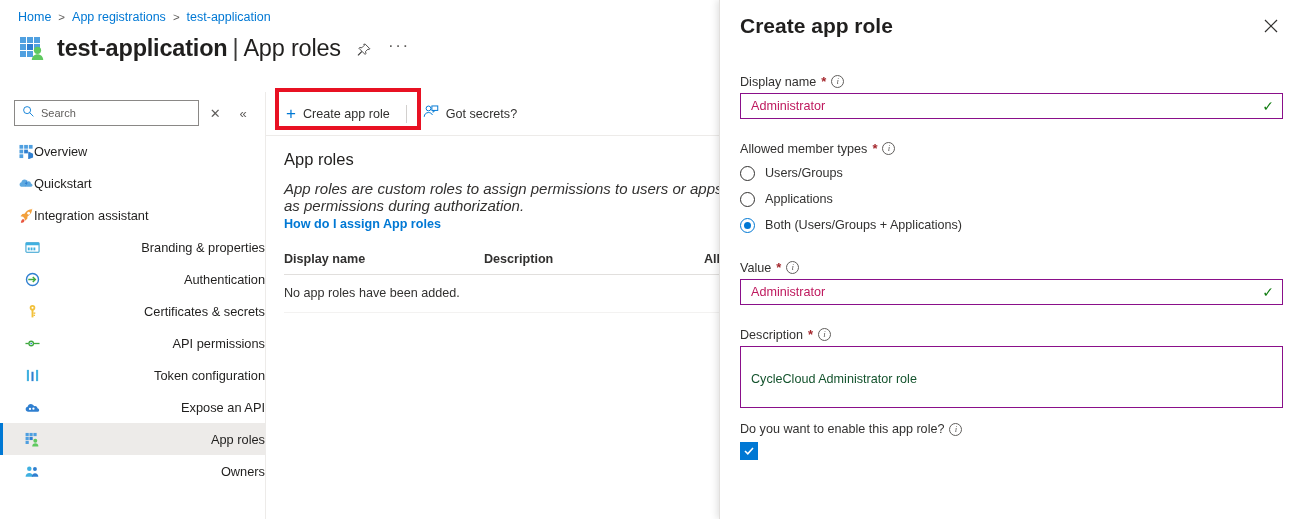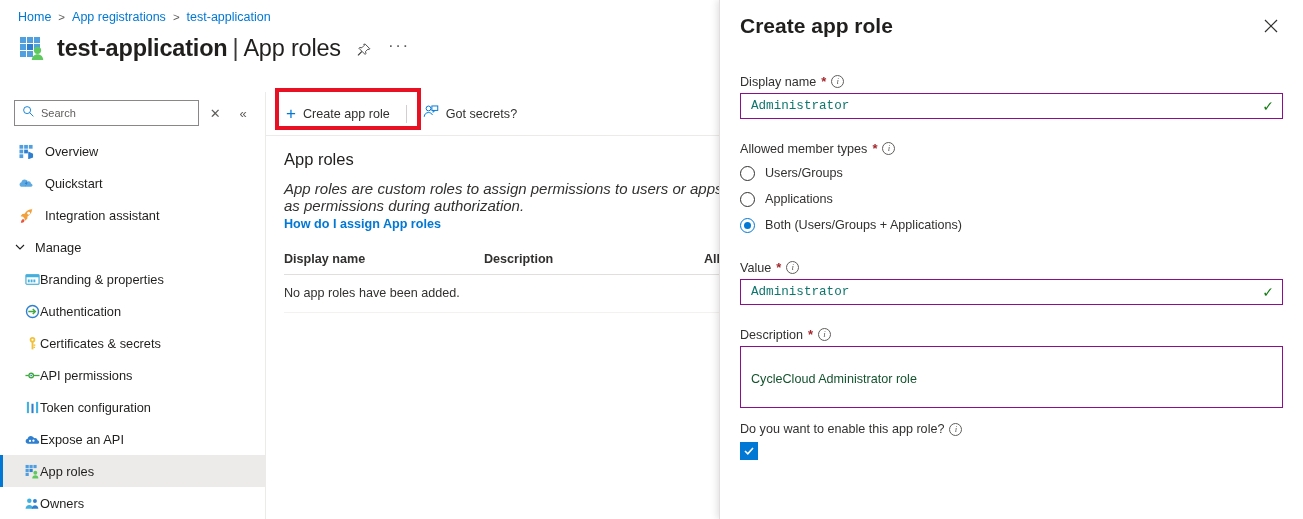--- a/index.html
+++ b/index.html
@@ -59,23 +59,23 @@
   }
   .search-box input::placeholder { color:#605e5c; }
   .icon-btn-sm {
     width:24px;height:26px;display:flex;align-items:center;justify-content:center;
     cursor:pointer;color:#605e5c;font-size:13px; margin-left:4px;
   }
 
   .navlist { margin-top:9px; }
   .navitem {
     position:relative; height:32px; display:flex; align-items:center;
-    padding-left:18px; gap:11px; cursor:pointer; font-size:12.8px; color:#201f1e;
-  }
-  .navitem.indent { padding-left:24px; gap:0; }
+    padding-left:18px; cursor:pointer; font-size:12.8px; color:#201f1e;
+  }
+  .navitem.indent { padding-left:24px; gap:0;justify-content:space-between; }
   .navitem.group { padding-left:14px; gap:9px; }
   .navitem.selected { background:#edebe9; font-weight:400; }
   .navitem.selected::before {
     content:""; position:absolute; left:0; top:0; bottom:0; width:3px; background:#0078d4;
   }
   .nav-ico { width:16px;height:16px;flex:0 0 auto;display:flex;align-items:center;justify-content:center;}
   .chev { color:#201f1e; font-size:10px; width:12px; display:flex; align-items:center; justify-content:center;}
 
   
   .main { position:absolute; left:266px; top:92px; width:453px; height:427px; background:#fff; }
@@ -149,21 +149,21 @@
     font-size:9px; color:#605e5c; font-style:italic;
     font-family:"Liberation Serif", serif; line-height:1; cursor:pointer;
     flex:0 0 auto;
   }
   .txt-input {
     width:100%; height:26px; border:1px solid #8a0f8a; background:#fff;
     display:flex; align-items:center; padding:0 8px; position:relative;
   }
   .txt-input input {
     border:0; outline:0; background:transparent; flex:1;
-    font-family:Liberation Mono, monospace; font-size:12.6px; color:#0f766e;
+    font-family:Liberation Sans, sans-serif; font-size:12.6px; color:#be185d;
   }
   .ok-check { color:#107c10; font-size:14px; margin-left:6px; flex:0 0 auto; }
 
   .radio-group { margin-top:2px; }
   .radio-row {
     display:flex; align-items:center; gap:10px; height:26px; cursor:pointer;
     font-size:12.6px; color:#323130;
   }
   .radio {
     width:15px;height:15px;border-radius:50%;border:1px solid #323130;
@@ -280,28 +280,20 @@
         <span class="nav-ico">
           <svg width="15" height="15" viewBox="0 0 16 16">
             <path d="M14.5 1.3 c-2.8-0.4-5.3 0.8-7 2.7 l-1.6 2 -2.3 0.3 -2 2.4 2.7 0.7 1.4 1.4 0.7 2.7 2.4-2 0.3-2.4 1.9-1.6 c2-1.7 3.2-4.2 2.8-7z" fill="#f2a03c"></path>
             <circle cx="10.3" cy="5.6" r="1.5" fill="#fff"></circle>
             <path d="M3.2 12.6 c0.7-0.7 1.8-0.7 2.3 0 0.5 0.6 0.4 1.6-0.3 2.2 -0.8 0.7-3.2 1-3.2 1 s0.3-2.4 1.2-3.2z" fill="#e8563f"></path>
           </svg>
         </span>
         <span>Integration assistant</span>
       </div>
 
-      <div class="navitem group">
-        <span class="chev">
-          <svg width="10" height="10" viewBox="0 0 10 10">
-            <path d="M1 3 L5 7 L9 3" fill="none" stroke="#201f1e" stroke-width="1.1"></path>
-          </svg>
-        </span>
-        <span>Manage</span>
-      </div>
 
       <div class="navitem indent">
         <span class="nav-ico">
           <svg width="15" height="15" viewBox="0 0 16 16">
             <rect x="1" y="3" width="14" height="10" rx="0.8" fill="#fff" stroke="#2f9fd0" stroke-width="1.1"></rect>
             <rect x="1" y="3" width="14" height="2.6" fill="#3fb0e0"></rect>
             <rect x="3" y="8" width="2" height="3" fill="#3fb0e0"></rect>
             <rect x="6" y="8" width="2" height="3" fill="#3fb0e0"></rect>
             <rect x="9" y="8" width="2" height="3" fill="#3fb0e0"></rect>
           </svg>

